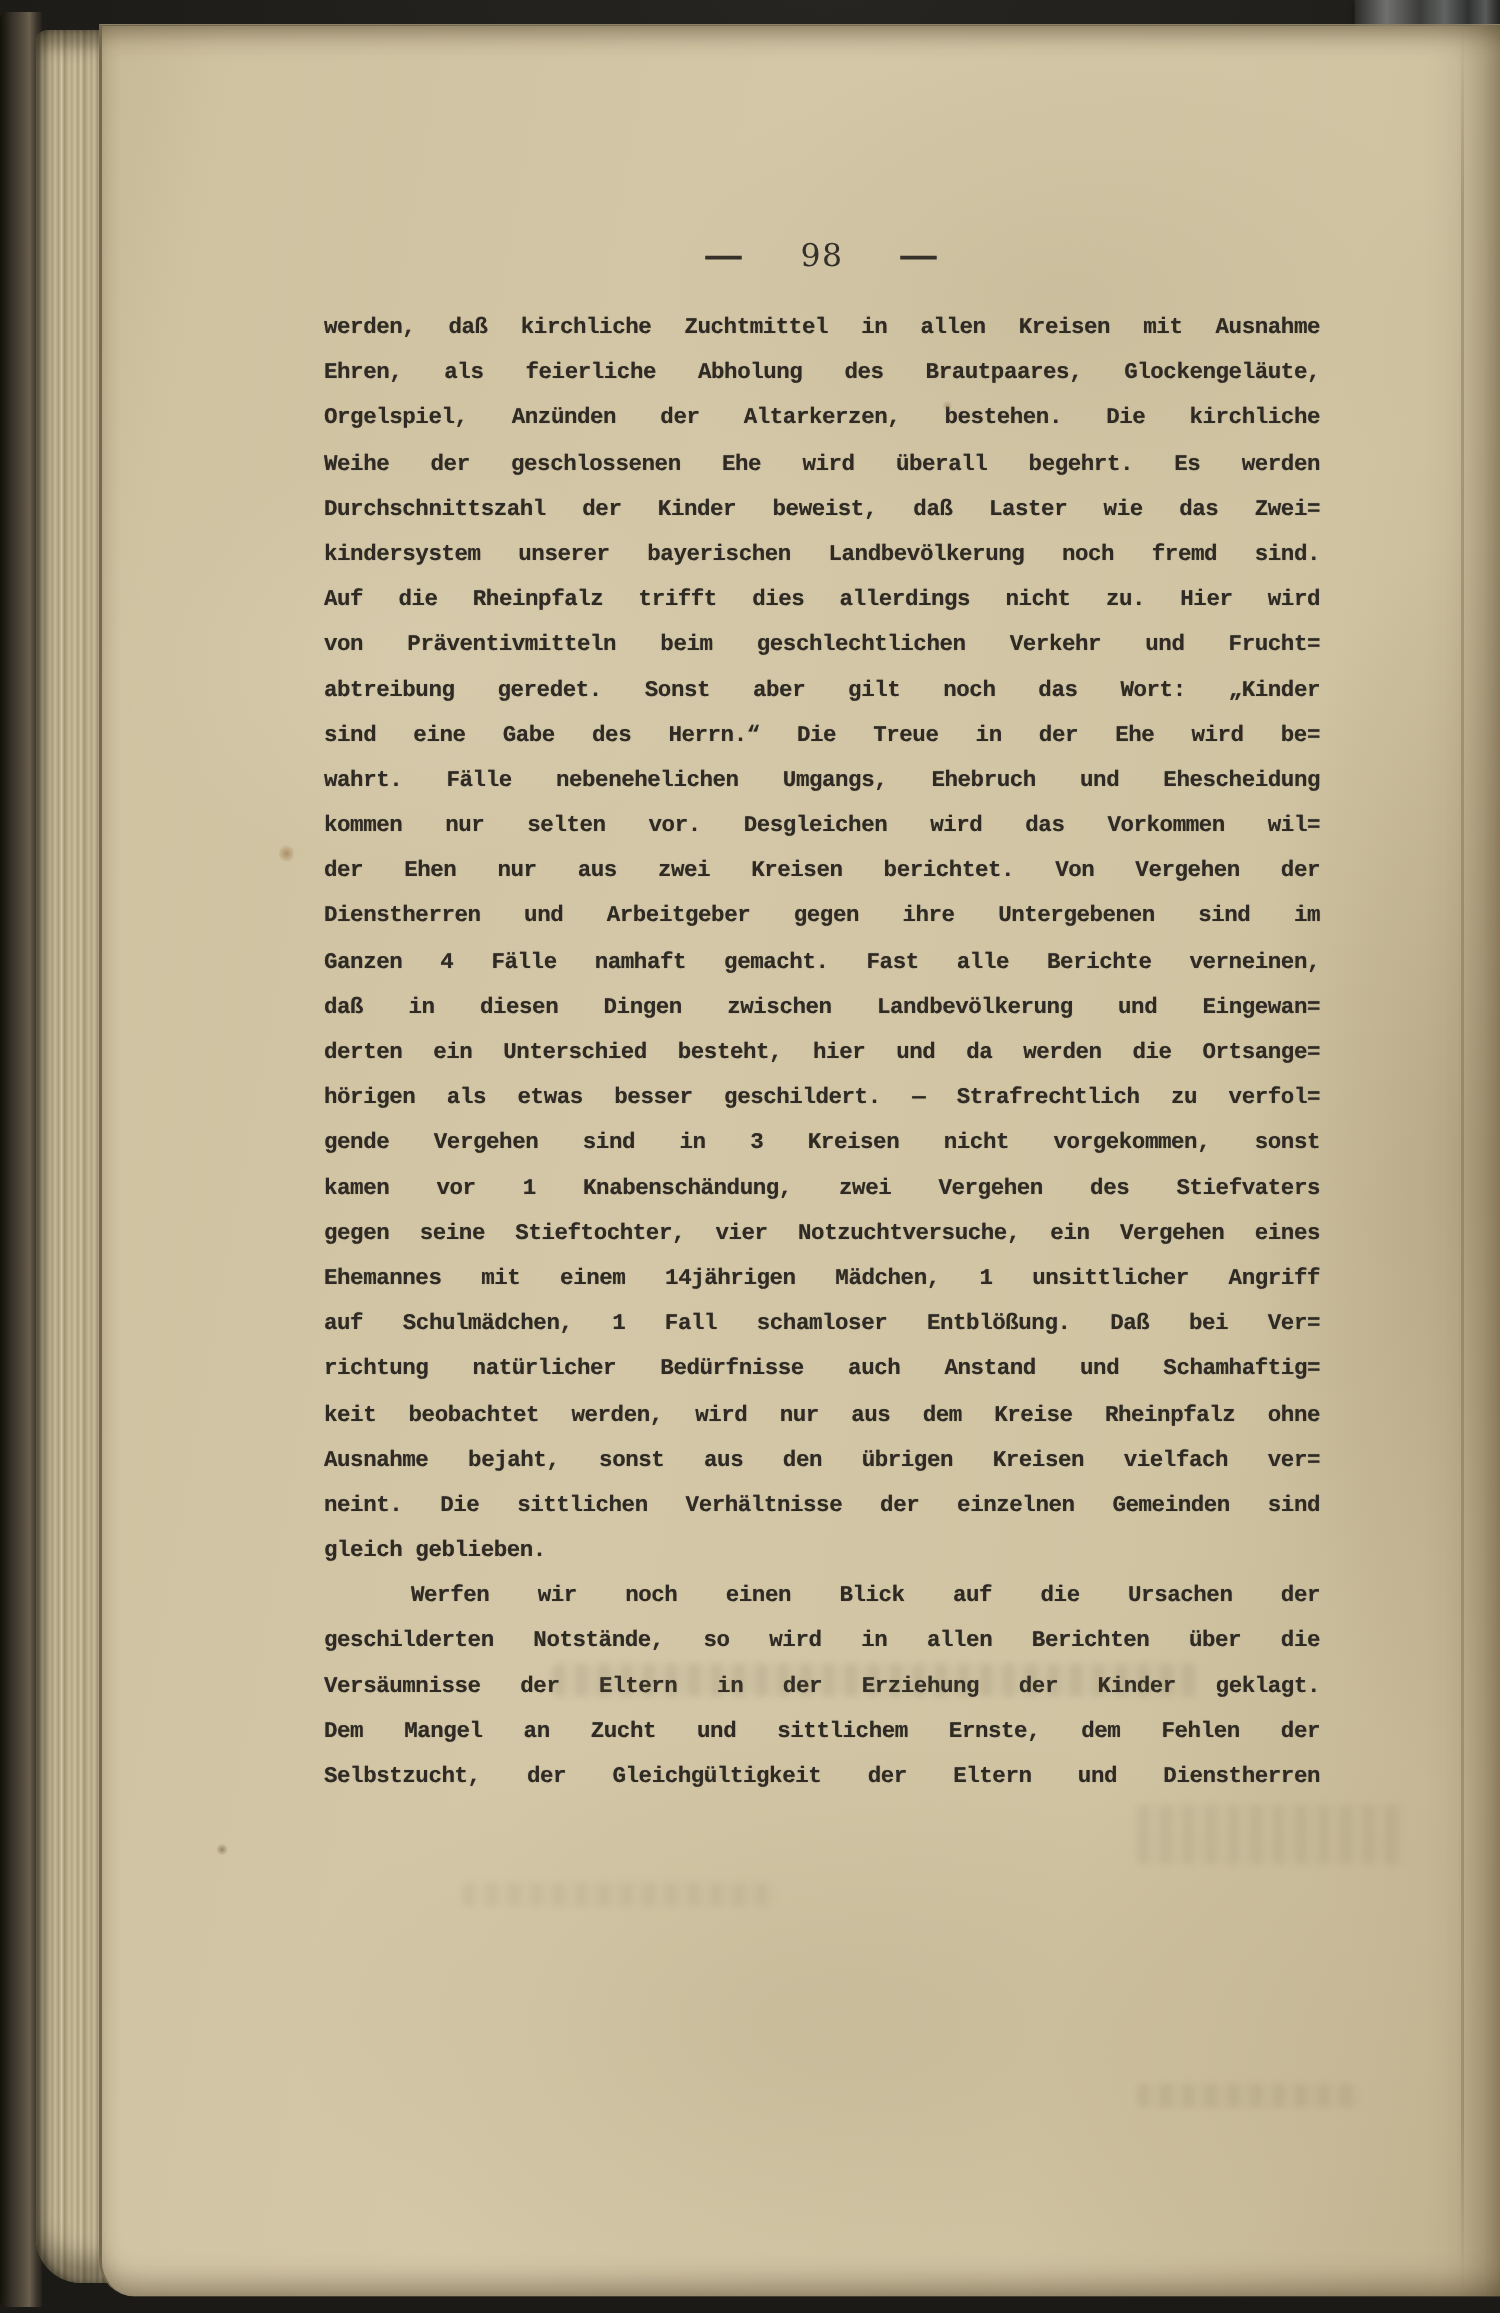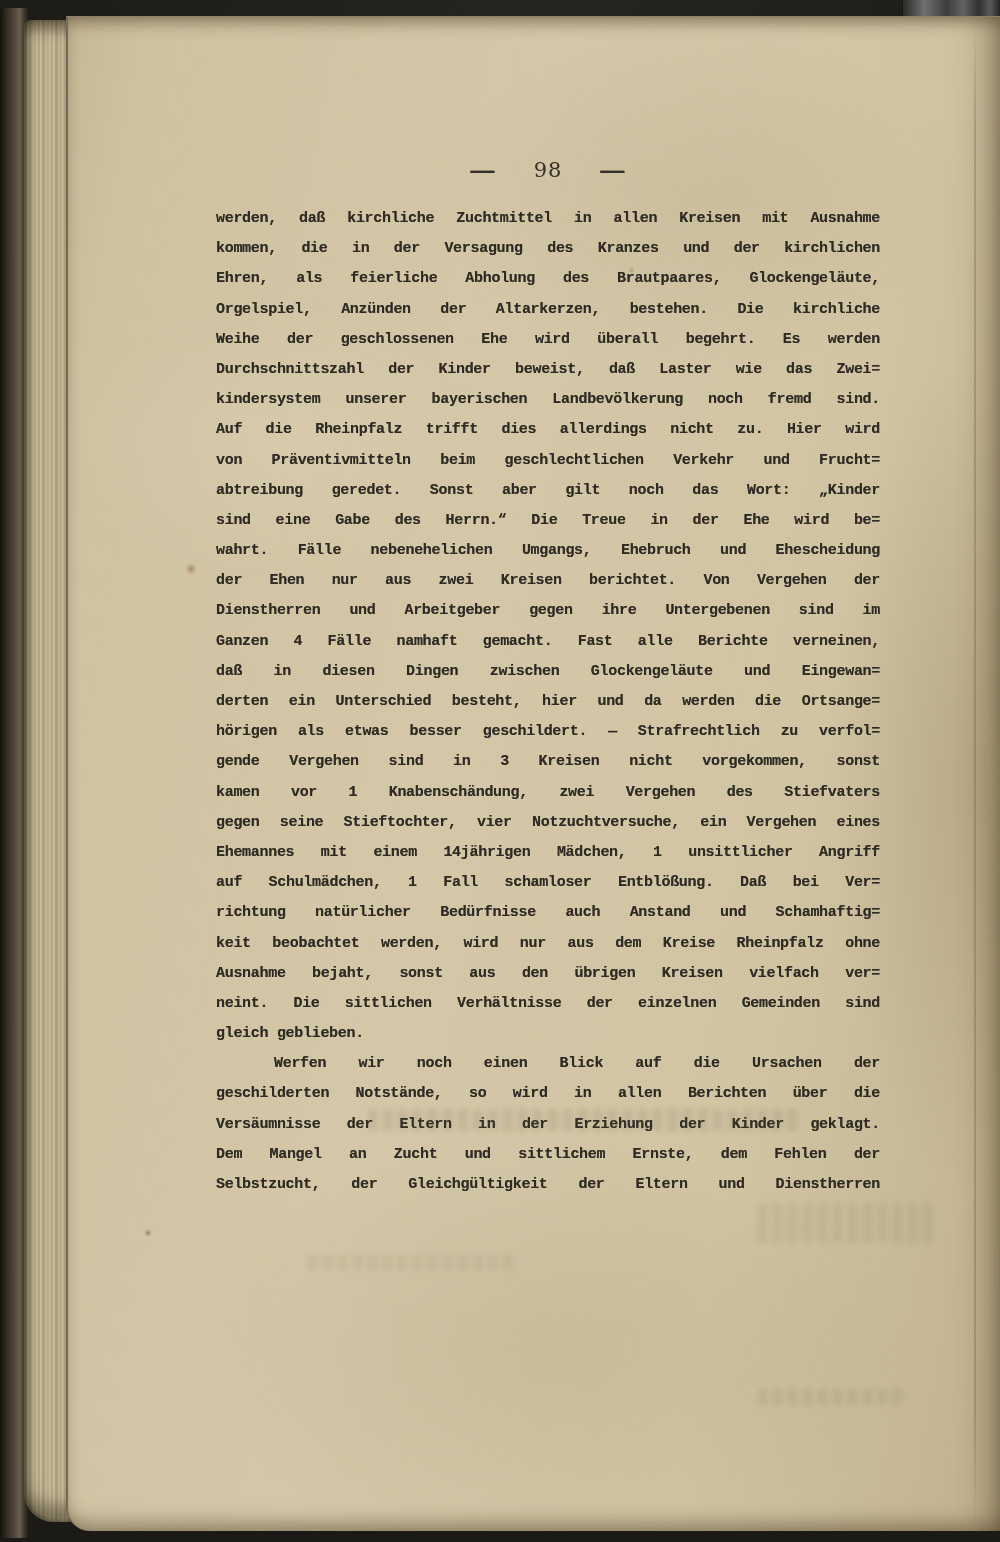--- a/index.html
+++ b/index.html
@@ -97,35 +97,35 @@
     <div class="crease"></div>
 
     <div class="header">
       <span class="dash">—</span>
       <span class="num">98</span>
       <span class="dash">—</span>
     </div>
 
     <div class="textblock">
         <div class="line">werden, daß kirchliche Zuchtmittel in allen Kreisen mit Ausnahme</div>
-        <div class="line">kommen, die in der Versagung des Kranzes und der kirchlichen</div>
         <div class="line">Ehren, als feierliche Abholung des Brautpaares, Glockengeläute,</div>
         <div class="line">Orgelspiel, Anzünden der Altarkerzen, bestehen. Die kirchliche</div>
         <div class="line">Weihe der geschlossenen Ehe wird überall begehrt. Es werden</div>
         <div class="line">Durchschnittszahl der Kinder beweist, daß Laster wie das Zwei=</div>
         <div class="line">kindersystem unserer bayerischen Landbevölkerung noch fremd sind.</div>
         <div class="line">Auf die Rheinpfalz trifft dies allerdings nicht zu. Hier wird</div>
         <div class="line">von Präventivmitteln beim geschlechtlichen Verkehr und Frucht=</div>
         <div class="line">abtreibung geredet. Sonst aber gilt noch das Wort: „Kinder</div>
         <div class="line">sind eine Gabe des Herrn.“ Die Treue in der Ehe wird be=</div>
         <div class="line">wahrt. Fälle nebenehelichen Umgangs, Ehebruch und Ehescheidung</div>
+        <div class="line">kommen nur selten vor. Desgleichen wird das Vorkommen wil=</div>
         <div class="line">der Ehen nur aus zwei Kreisen berichtet. Von Vergehen der</div>
         <div class="line">Dienstherren und Arbeitgeber gegen ihre Untergebenen sind im</div>
         <div class="line">Ganzen 4 Fälle namhaft gemacht. Fast alle Berichte verneinen,</div>
-        <div class="line">daß in diesen Dingen zwischen Glockengeläute und Eingewan=</div>
+        <div class="line">daß in diesen Dingen zwischen Landbevölkerung und Eingewan=</div>
         <div class="line">derten ein Unterschied besteht, hier und da werden die Ortsange=</div>
         <div class="line">hörigen als etwas besser geschildert. — Strafrechtlich zu verfol=</div>
         <div class="line">gende Vergehen sind in 3 Kreisen nicht vorgekommen, sonst</div>
         <div class="line">kamen vor 1 Knabenschändung, zwei Vergehen des Stiefvaters</div>
         <div class="line">gegen seine Stieftochter, vier Notzuchtversuche, ein Vergehen eines</div>
         <div class="line">Ehemannes mit einem 14jährigen Mädchen, 1 unsittlicher Angriff</div>
         <div class="line">auf Schulmädchen, 1 Fall schamloser Entblößung. Daß bei Ver=</div>
         <div class="line">richtung natürlicher Bedürfnisse auch Anstand und Schamhaftig=</div>
         <div class="line">keit beobachtet werden, wird nur aus dem Kreise Rheinpfalz ohne</div>
         <div class="line">Ausnahme bejaht, sonst aus den übrigen Kreisen vielfach ver=</div>

